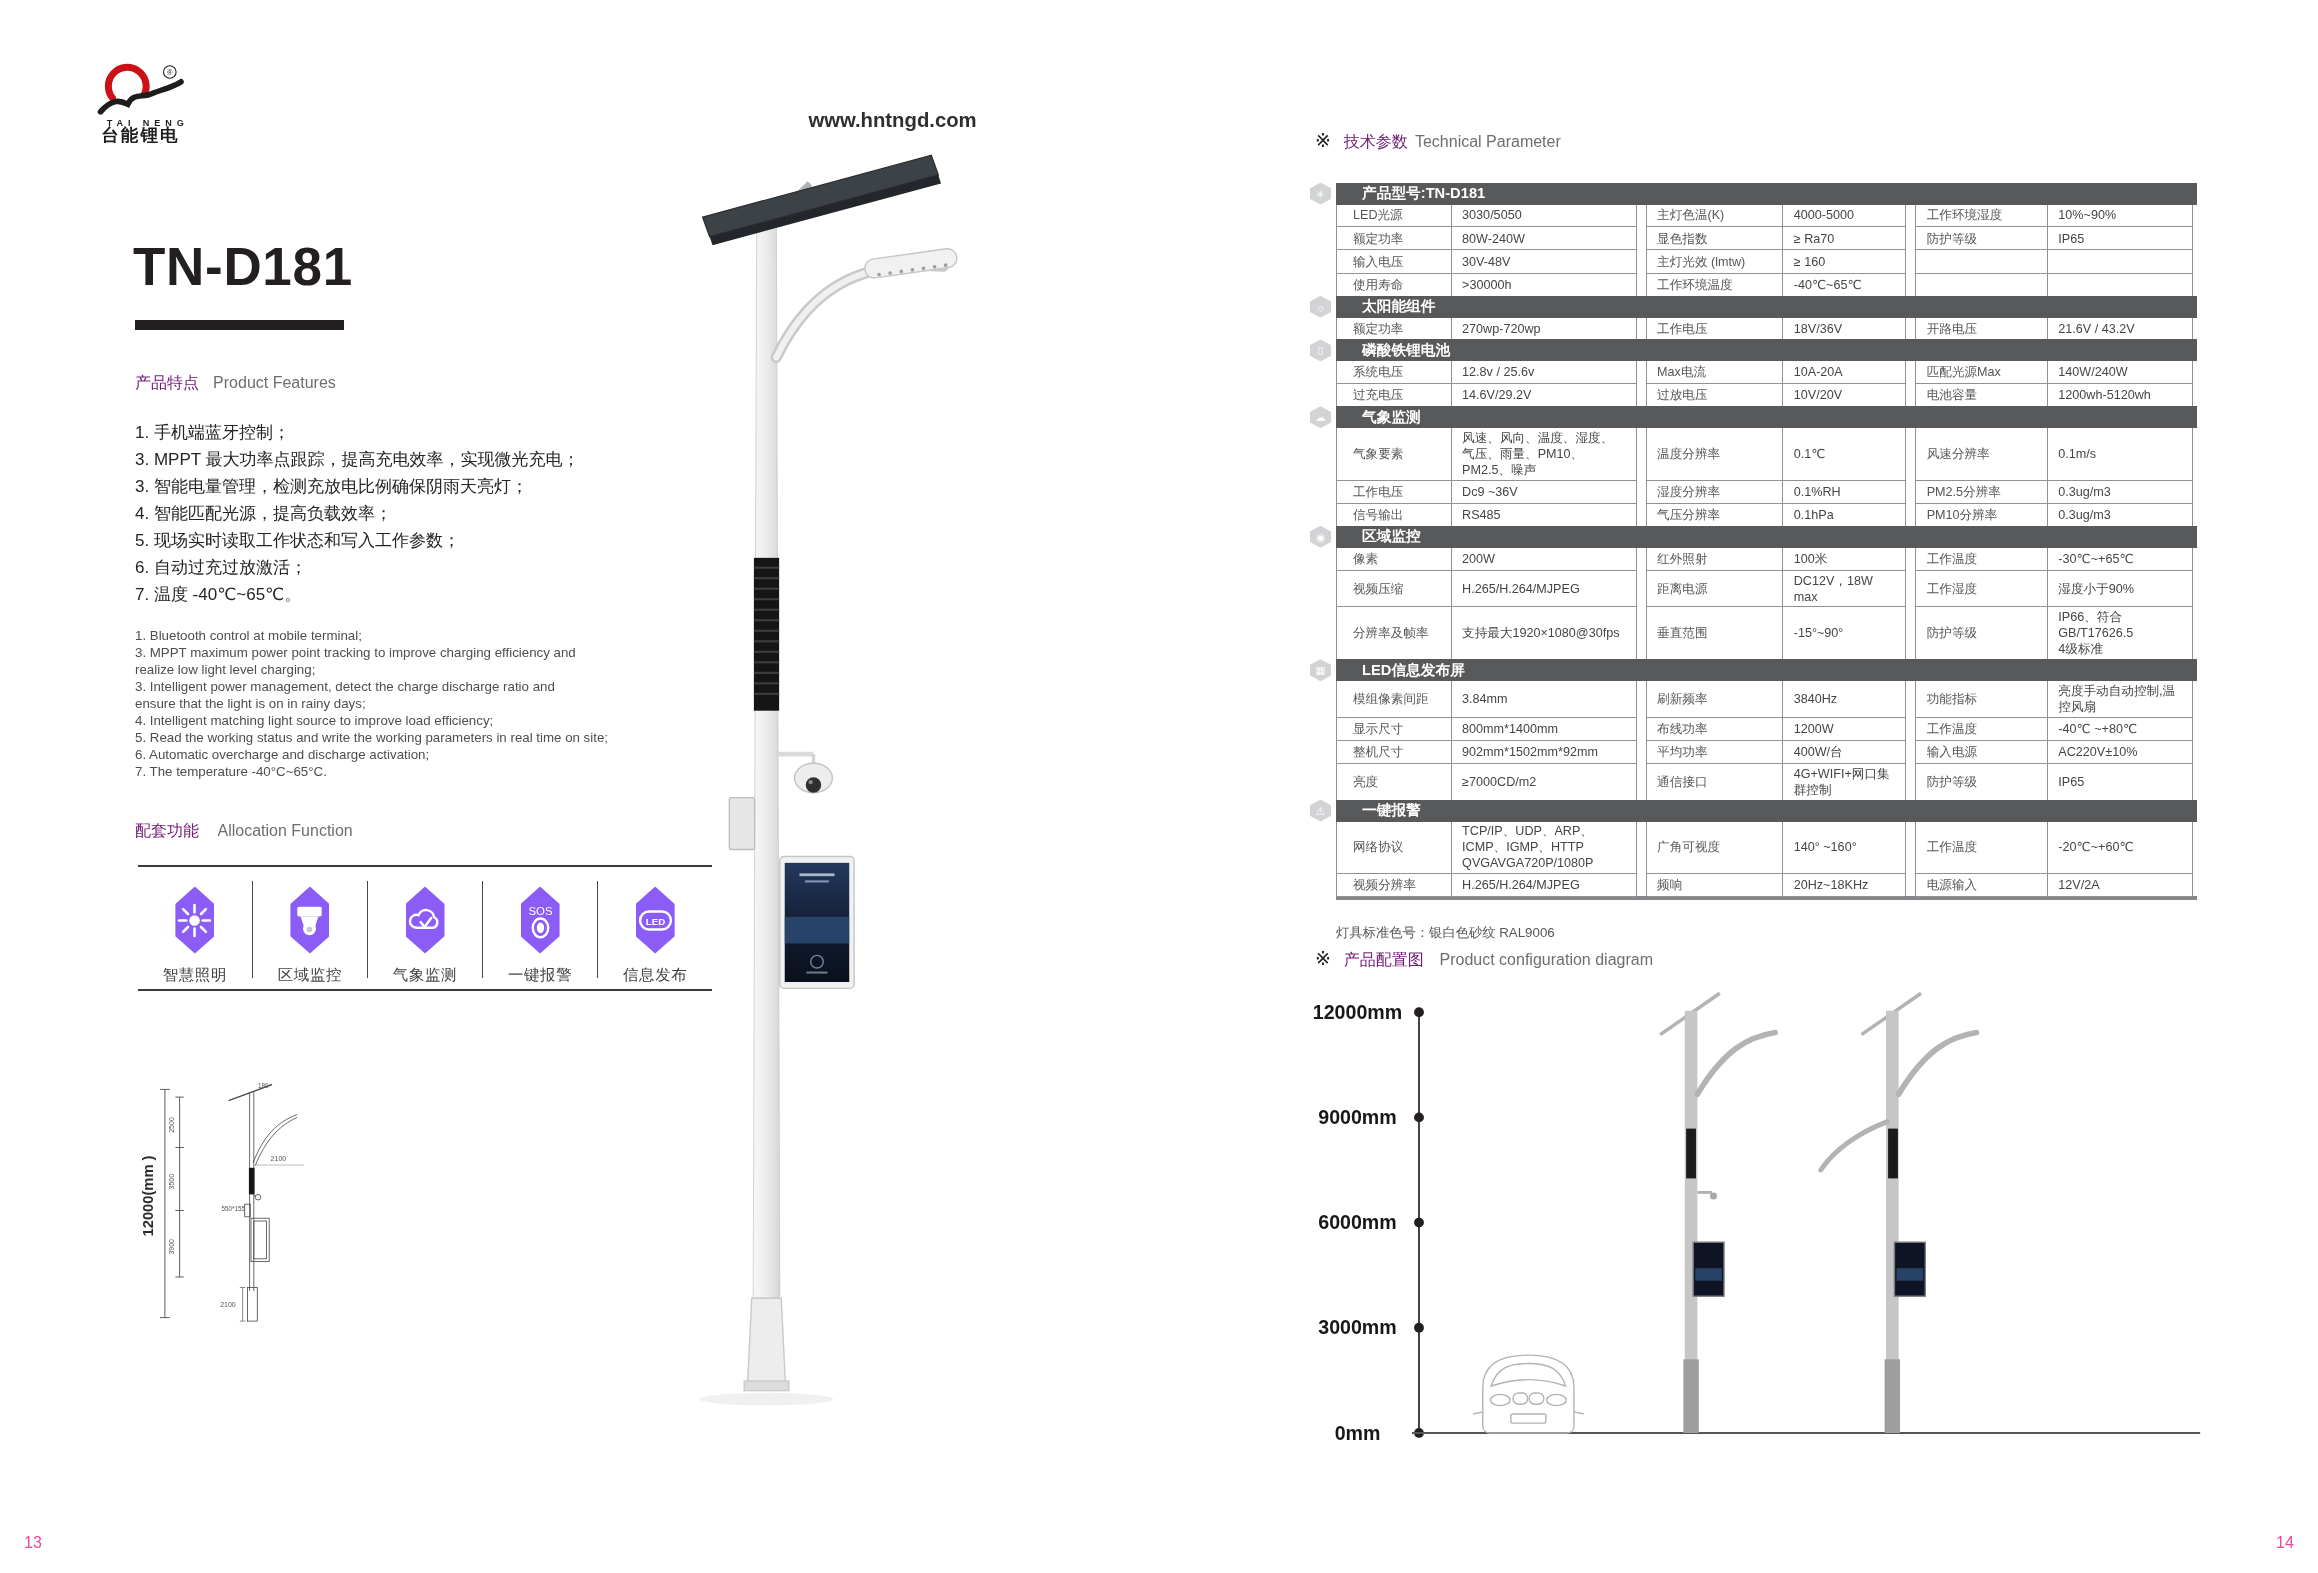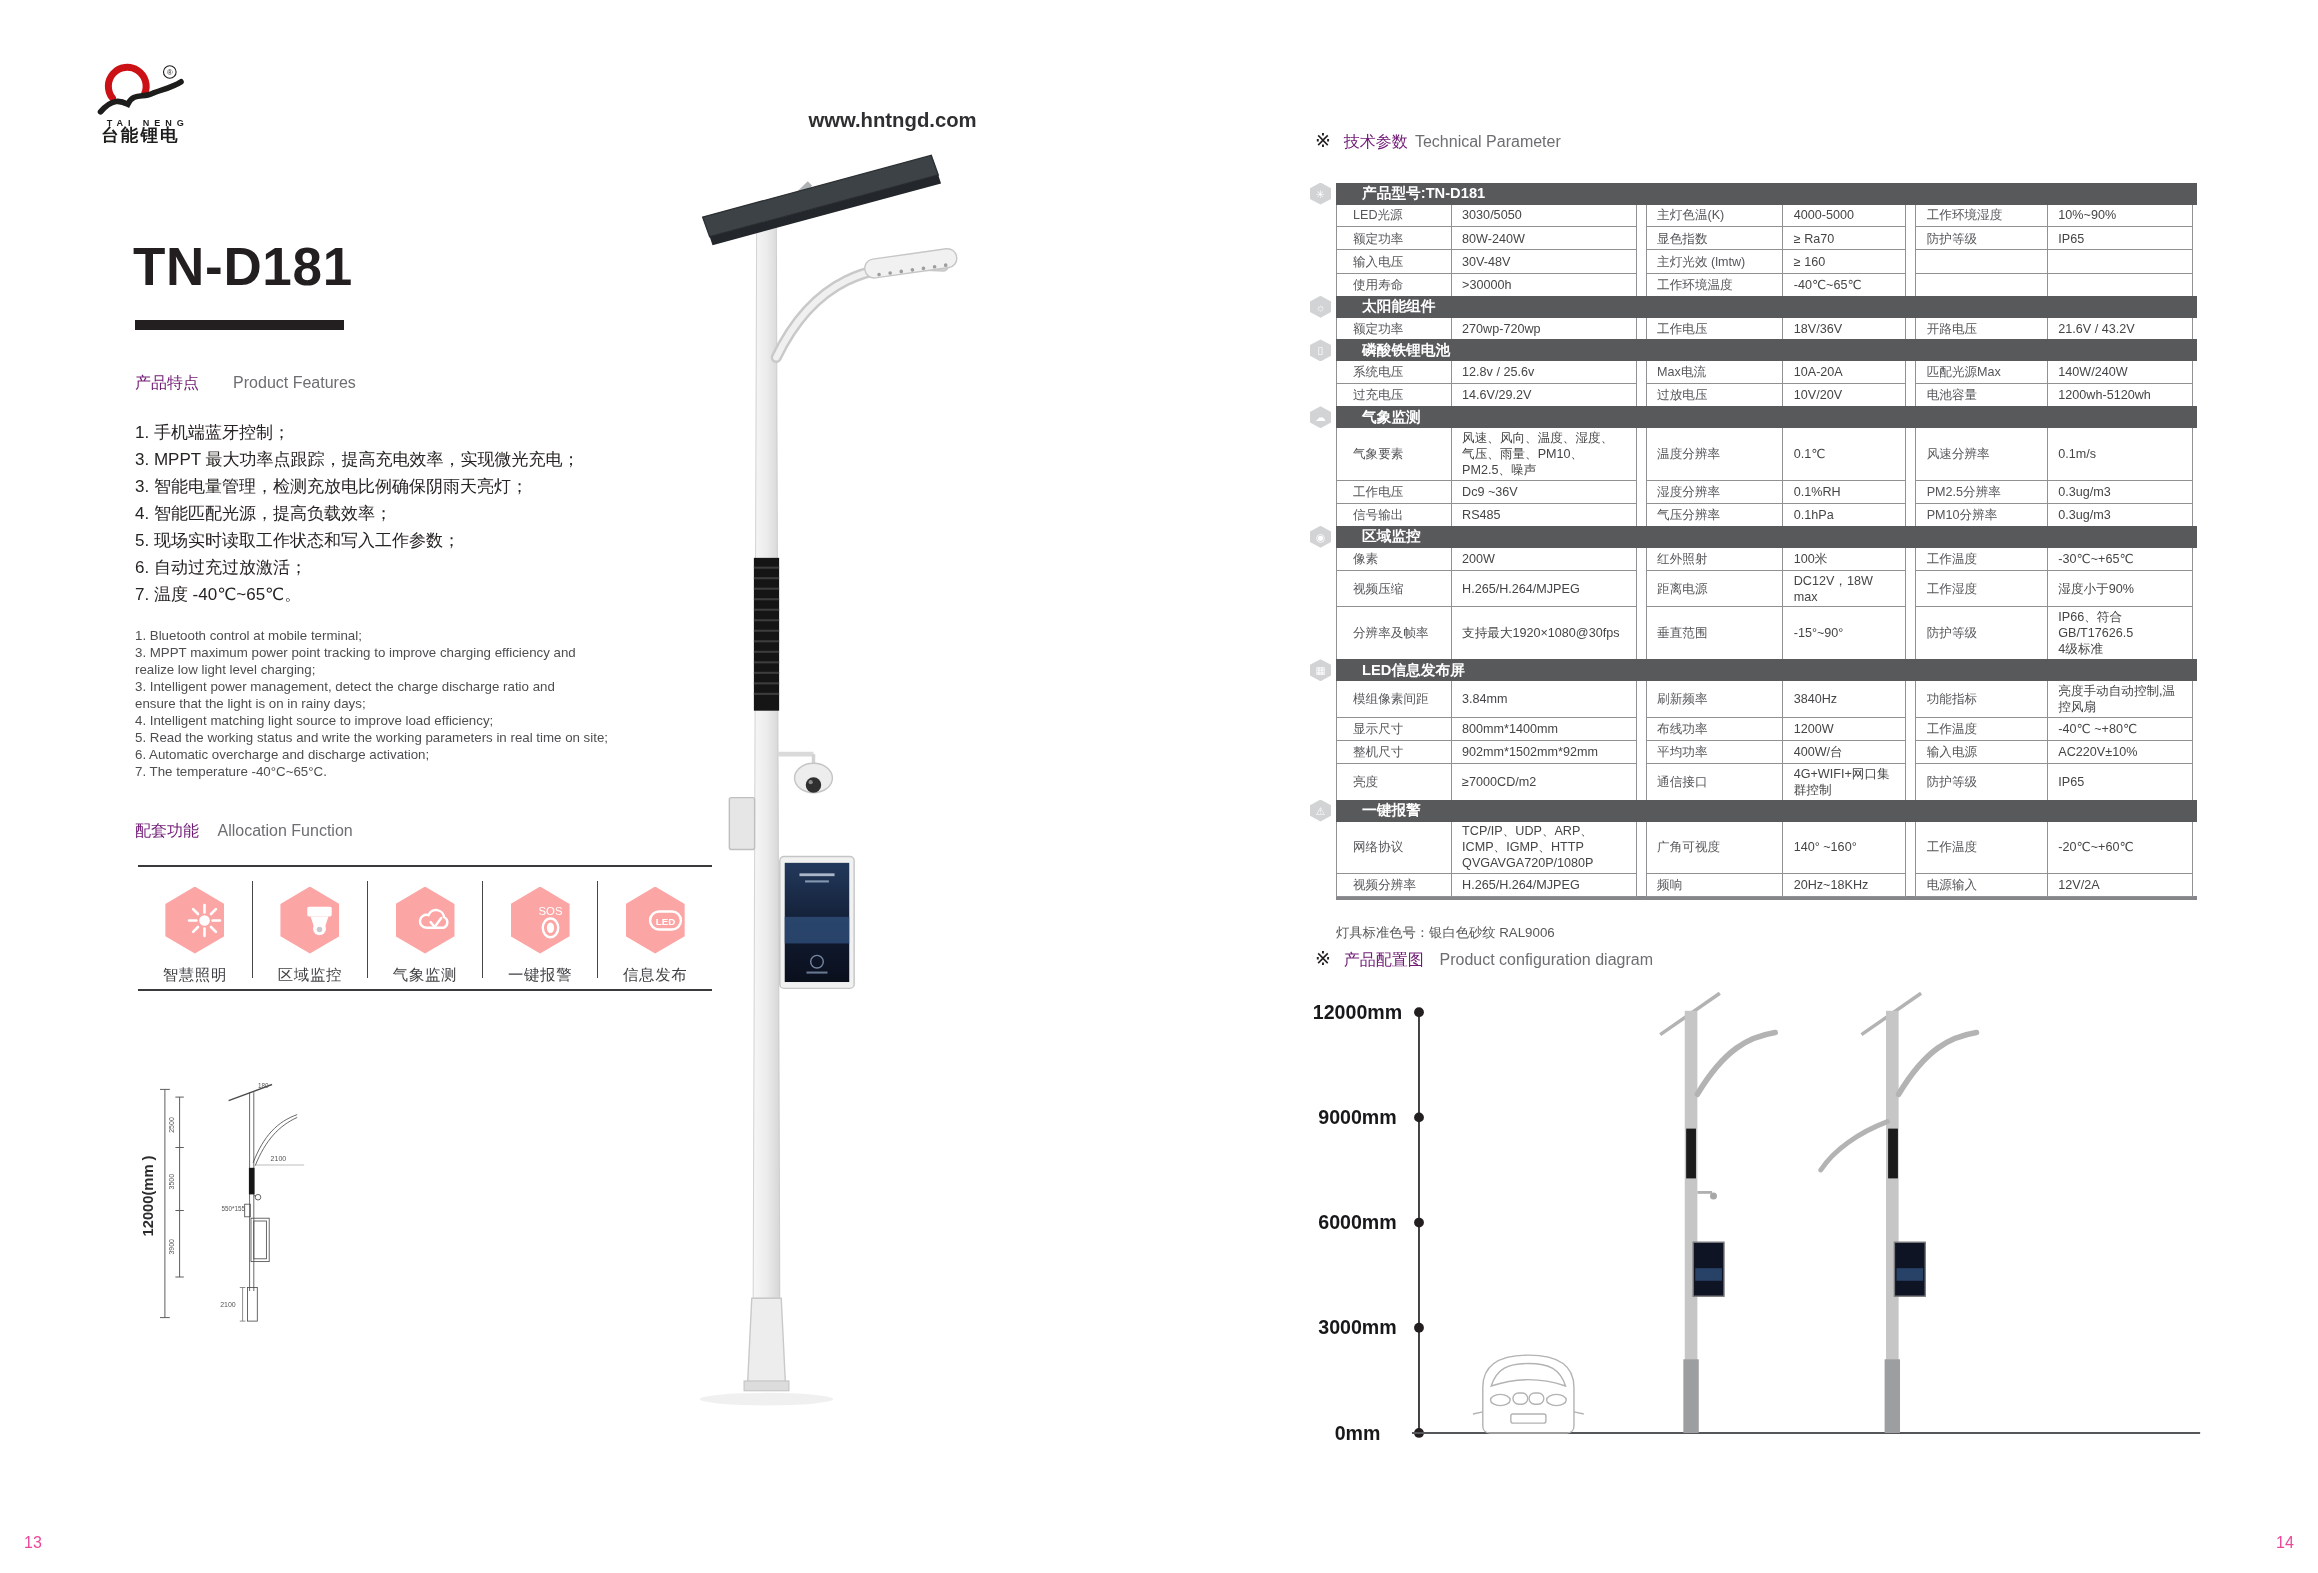--- a/index.html
+++ b/index.html
@@ -15,21 +15,21 @@
   .sec-sub{font-size:16px;color:#6d6e71;}
   .feat-cn-list{left:135px;top:419px;width:505px;}
   .feat-cn{font-size:17px;line-height:27px;color:#262422;}
   .feat-en-list{left:135px;top:627px;width:533px;}
   .feat-en{font-size:13.3px;line-height:17px;color:#4e4e50;}
 
   .alloc-strip{left:138px;top:865px;width:574px;height:122px;display:flex;align-items:stretch;
                border-top:2.1px solid #3a3a3c;border-bottom:2.1px solid #3a3a3c;}
   .alloc-cell{flex:1;display:flex;flex-direction:column;align-items:center;}
   .alloc-divider{width:1.4px;background:#47474a;margin:14px 0 11.2px 0;}
-  .hexagon{width:59px;height:67px;margin-top:19.6px;background:#fca5a5;
+  .hexagon{width:39px;height:67px;margin-top:19.6px;background:#8b5cf6;
            clip-path:polygon(50% 0,100% 26%,100% 74%,50% 100%,0 74%,0 26%);
            display:flex;align-items:center;justify-content:flex-end;}
   .hexagon svg{width:39px;height:39px;}
   .alloc-label{margin-top:11.2px;font-size:15.4px;color:#3f3f41;letter-spacing:0.7px;}
 
   .page-num{font-size:16px;color:#ec4899;}
 
   
   .tech-header-marker{font-size:19px;color:#231f20;}
   .tt-wrap{left:1336px;top:184px;width:861px;}
@@ -75,21 +75,21 @@
     </svg>
   </div>
 
   <div class="abs website">www.hntngd.com</div>
 
   <div class="abs model-title">TN-D181</div>
   <div class="abs model-bar"></div>
 
   <div class="abs" style="left:135px;top:373px;">
     <span class="sec-title">产品特点</span>
-    <span class="sec-sub" style="margin-left:31px;">Product Features</span>
+    <span class="sec-sub" style="margin-left:11px;">Product Features</span>
   </div>
   <div class="abs feat-cn-list">
       <div class="feat-cn">1. 手机端蓝牙控制；</div>
       <div class="feat-cn">3. MPPT 最大功率点跟踪，提高充电效率，实现微光充电；</div>
       <div class="feat-cn">3. 智能电量管理，检测充放电比例确保阴雨天亮灯；</div>
       <div class="feat-cn">4. 智能匹配光源，提高负载效率；</div>
       <div class="feat-cn">5. 现场实时读取工作状态和写入工作参数；</div>
       <div class="feat-cn">6. 自动过充过放激活；</div>
       <div class="feat-cn">7. 温度 -40℃~65℃。</div>
     </div>

